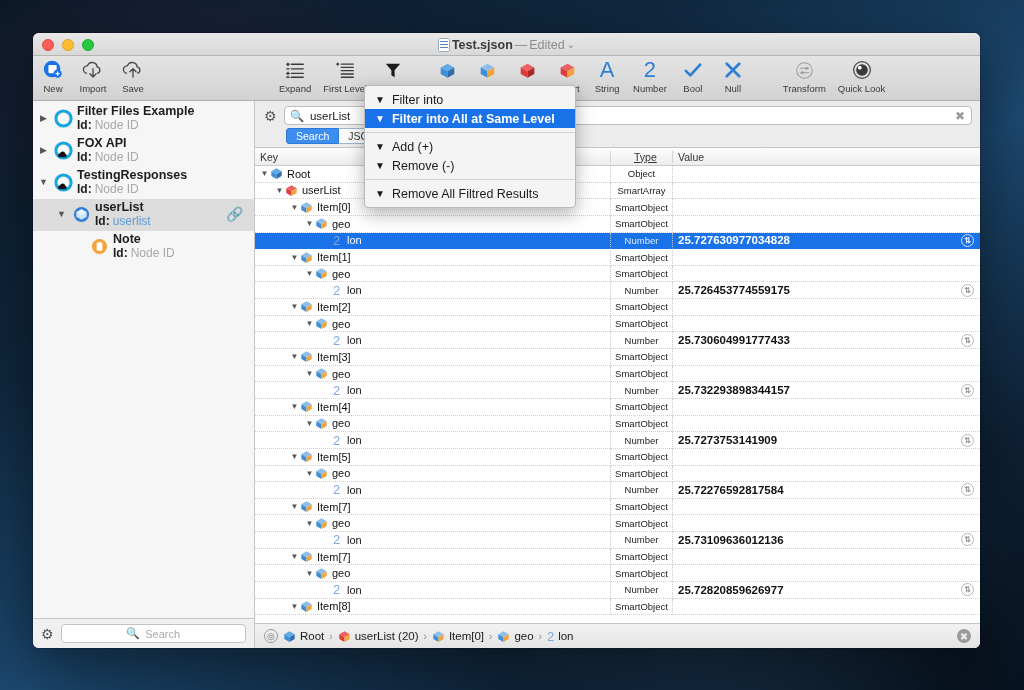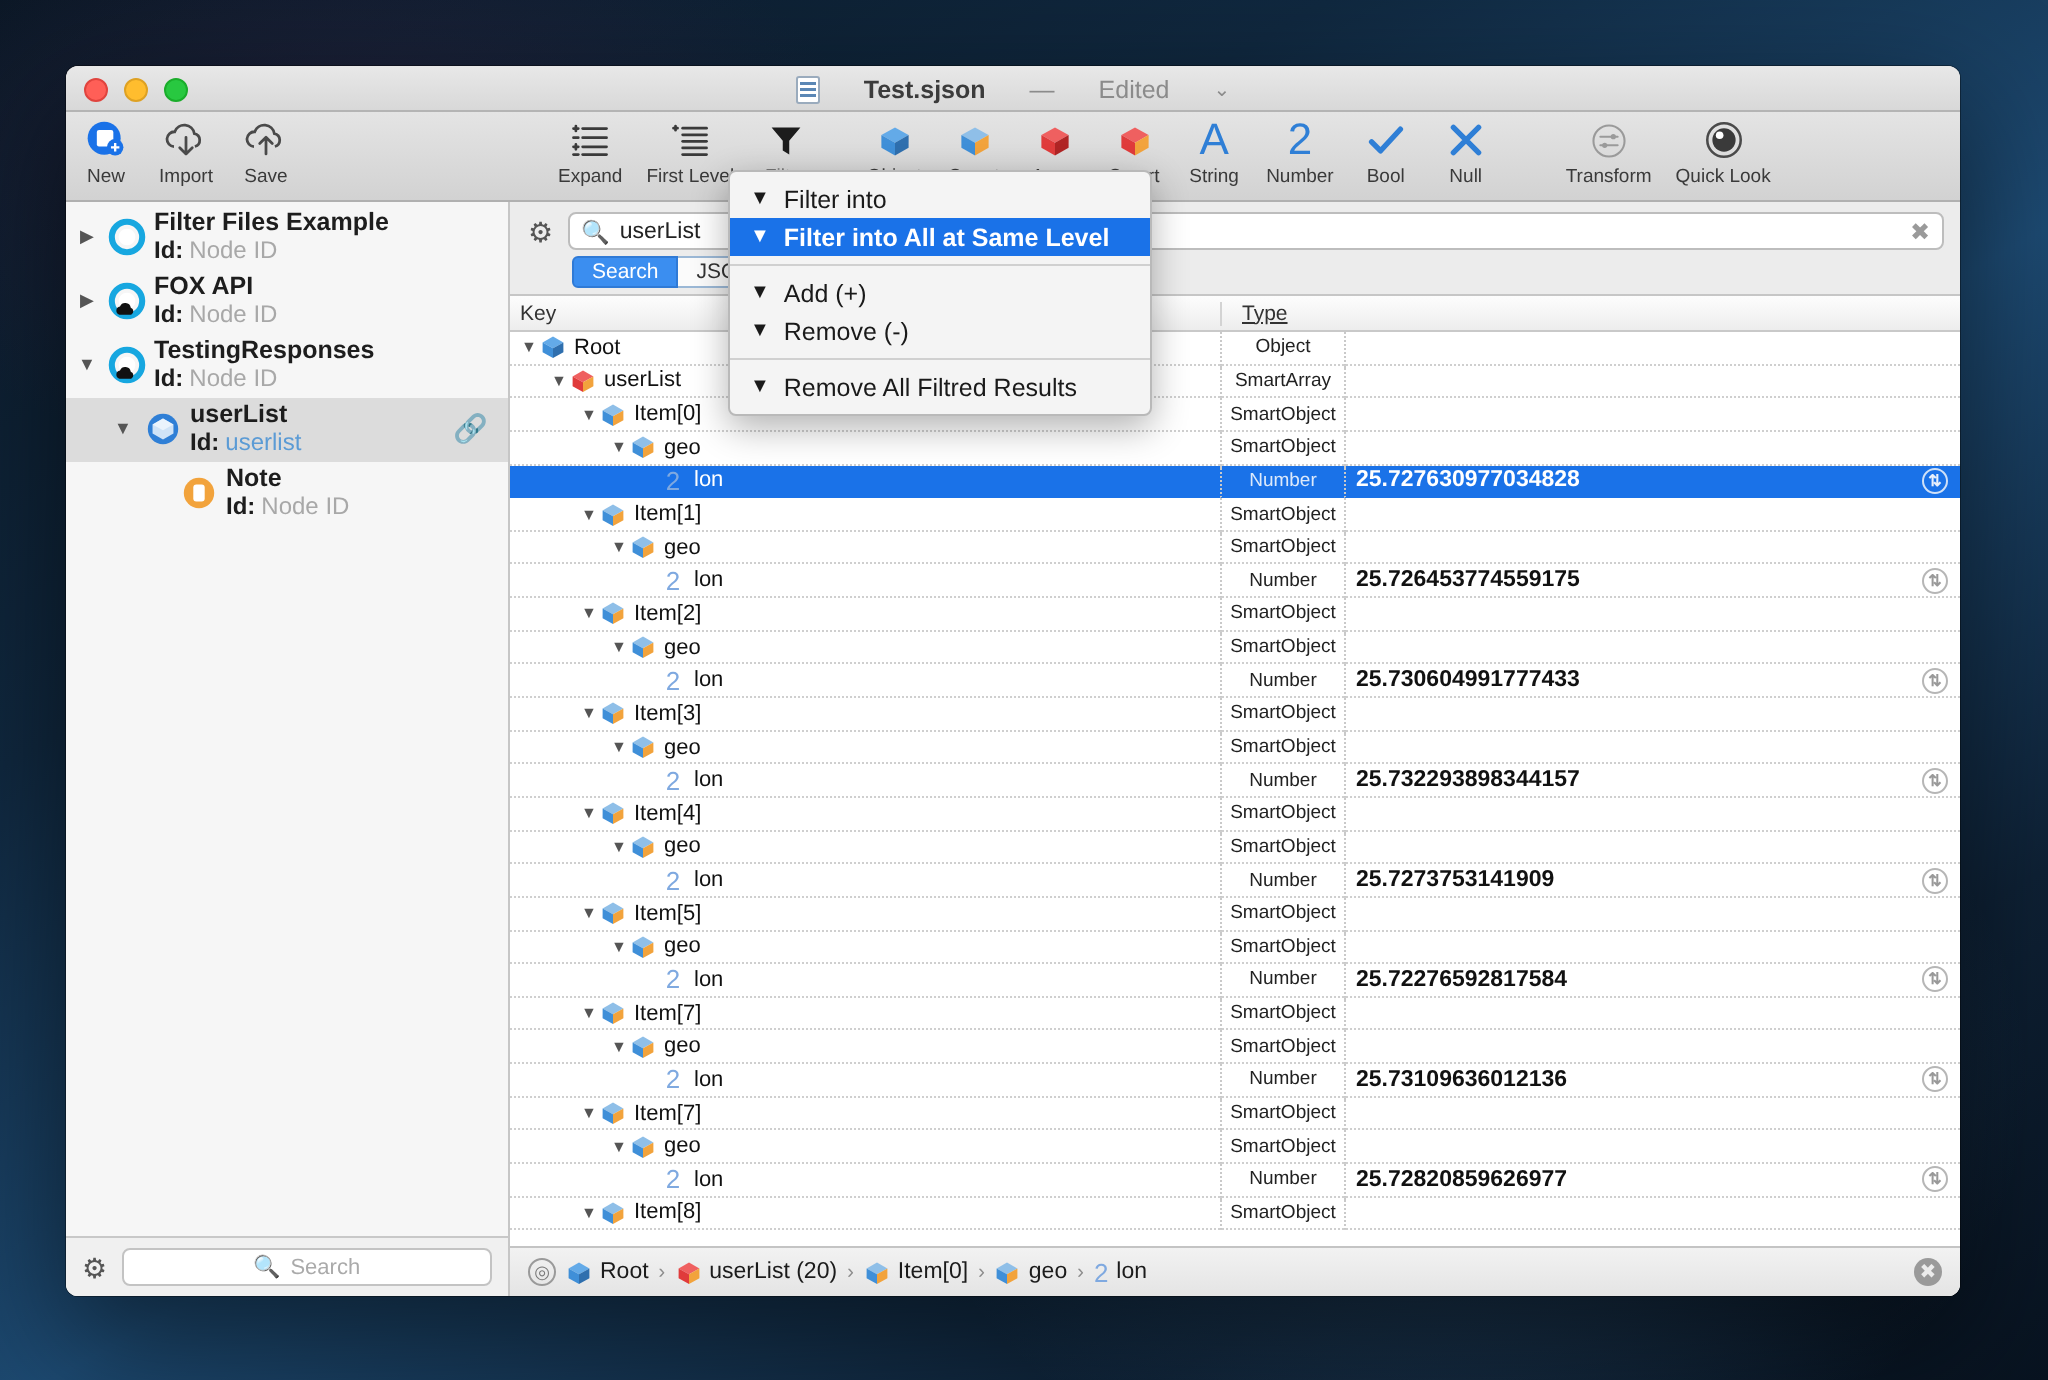--- a/index.html
+++ b/index.html
@@ -33,21 +33,21 @@
     height:23px; background:linear-gradient(#e8e8e8,#d8d8d8);
     border-bottom:1px solid #b4b4b4; position:relative; flex:0 0 auto;
   }
   .traffic { position:absolute; left:9px; top:6px; display:flex; gap:8px; }
   .tl { width:12px; height:12px; border-radius:50%; }
   .tl.red{background:#ff5f57;border:.5px solid #e0443e;}
   .tl.yellow{background:#ffbd2e;border:.5px solid #dea123;}
   .tl.green{background:#28c840;border:.5px solid #1aad2b;}
   .title-wrap {
     position:absolute; left:0; right:0; top:0; height:23px;
-    display:flex; align-items:center; justify-content:center; gap:22px;
+    display:flex; align-items:center; justify-content:center; gap:2px;
     font-size:12.5px; font-weight:bold; color:#3b3b3b;
   }
   .doc-icon {
     width:12px;height:14px;background:#fff;border:1px solid #9aabbd;border-radius:1.5px;
     display:inline-block;position:relative;
   }
   .doc-icon::after{
     content:"";position:absolute;left:1px;top:2px;right:1px;bottom:2px;
     background:repeating-linear-gradient(#5b87b5 0 1.5px, #fff 1.5px 3px);
   }
@@ -125,21 +125,21 @@
   }
   .seg .on{background:#3b8ef0;color:#fff;border-color:#2f7ad6;border-radius:3px 0 0 3px;}
   .seg .off{background:#fbfbfb;color:#333;border-left:none;border-radius:0 3px 3px 0;}
 
   
   .thead{
     height:18px;background:linear-gradient(#fdfdfd,#ededed);border-bottom:1px solid #c9c9c9;
     display:flex;font-size:10.5px;color:#333;align-items:center;flex:0 0 auto;
   }
   .th-key{flex:0 0 355px;padding-left:5px;}
-  .th-type{flex:0 0 62px;border-left:1px solid #d3d3d3;padding-left:10px;text-decoration:underline;}
+  .th-type{flex:0 0 62px;border-left:1px solid #d3d3d3;padding-left:23px;text-decoration:underline;}
   .th-val{flex:1;border-left:1px solid #d3d3d3;padding-left:5px;}
 
   .tbody{flex:1 1 auto;overflow:hidden;position:relative;}
   .row{height:16.65px;display:flex;align-items:center;font-size:11px;position:relative;}
   .row .cell-key{flex:0 0 355px;display:flex;align-items:center;height:100%;padding-left:4px;}
   .row .cell-type{flex:0 0 62px;text-align:center;font-size:9.5px;color:#222;height:100%;
     display:flex;align-items:center;justify-content:center;
     border-left:1px dotted #c9c9c9;border-bottom:1px dotted #cfcfcf;}
   .row .cell-val{flex:1;height:100%;display:flex;align-items:center;padding-left:5px;
     border-left:1px dotted #c9c9c9;border-bottom:1px dotted #cfcfcf;font-size:11.5px;color:#111;font-weight:bold;}
@@ -470,20 +470,21 @@
         </div>
         <div class="seg">
           <div class="on">Search</div>
           <div class="off">JSON</div>
         </div>
       </div>
 
       <div class="thead">
         <div class="th-key">Key</div>
         <div class="th-type">Type</div>
+        <div class="th-val">Value</div>
       </div>
 
       <div class="tbody" id="tbody">
           <div class="row">
             <span class="cell-key" style="padding-left:4px">
               <span class="tri">▼</span>
               <span class="kico"><svg viewBox="0 0 20 20" width="100%" height="100%">
                   <polygon points="10,2 18,6.5 10,11 2,6.5" fill="#63aae8"></polygon>
                   <polygon points="2,6.5 10,11 10,18.5 2,14" fill="#3f8fd8"></polygon>
                   <polygon points="18,6.5 10,11 10,18.5 18,14" fill="#2f6fae"></polygon>

